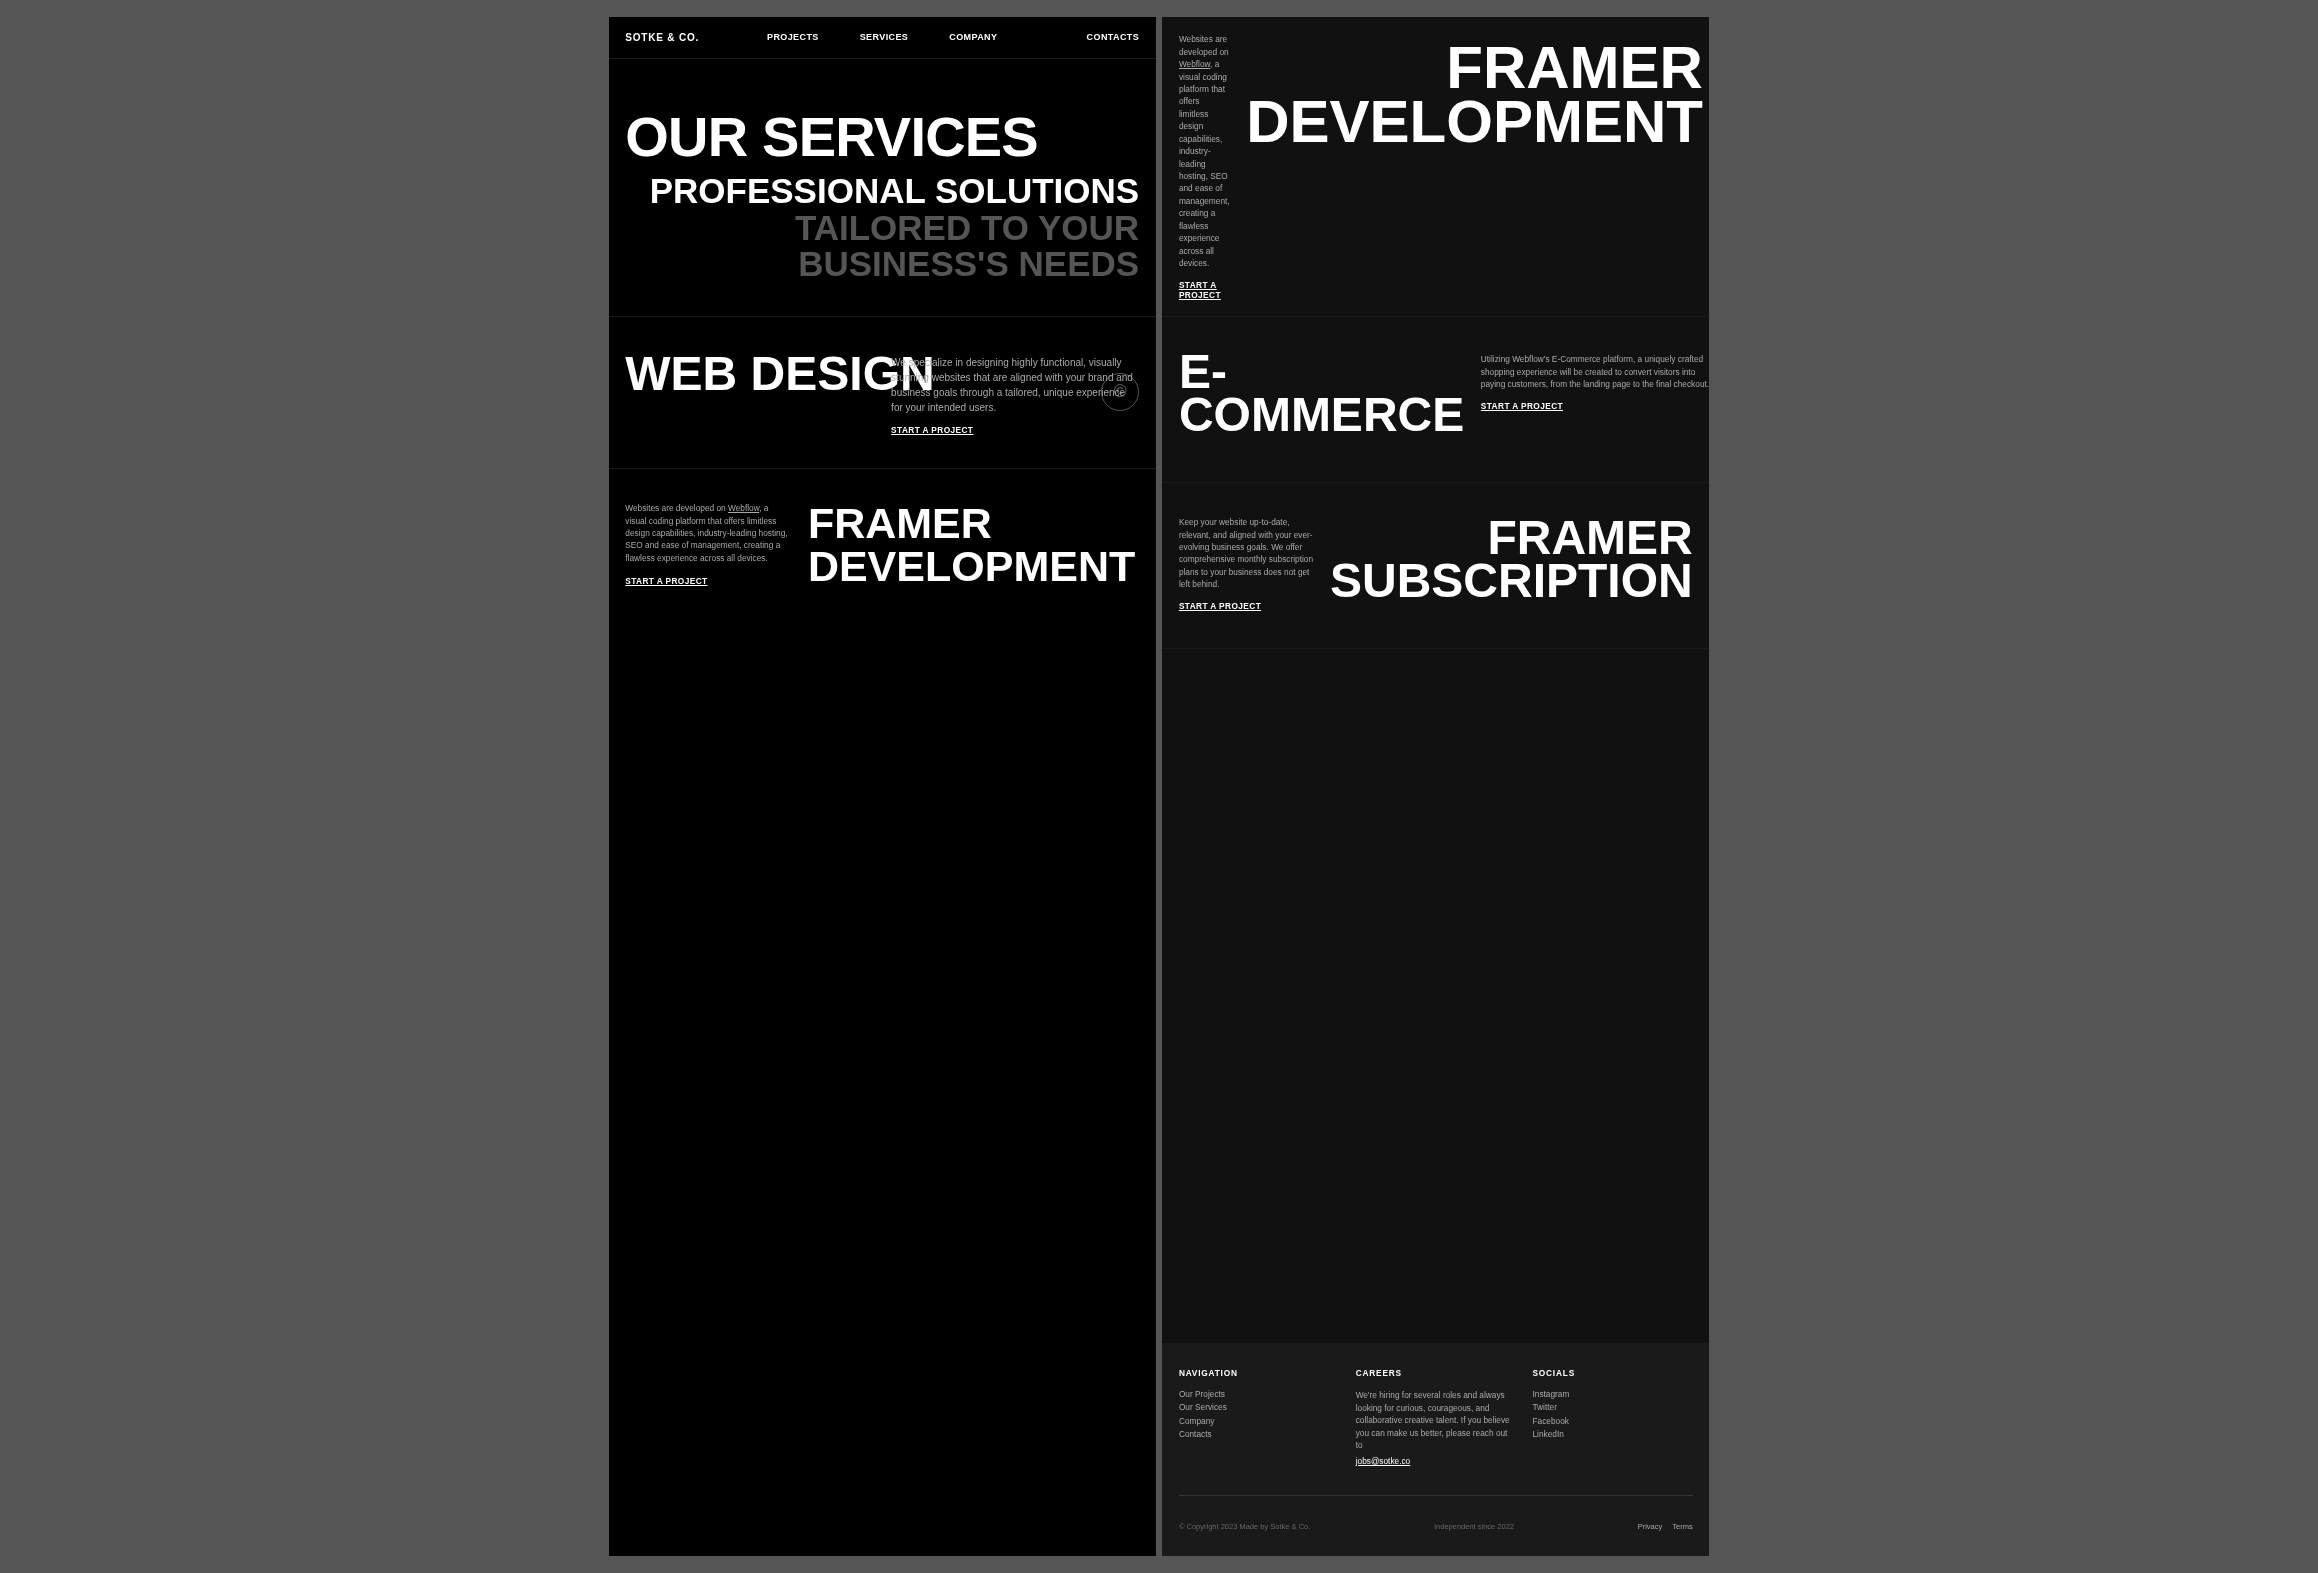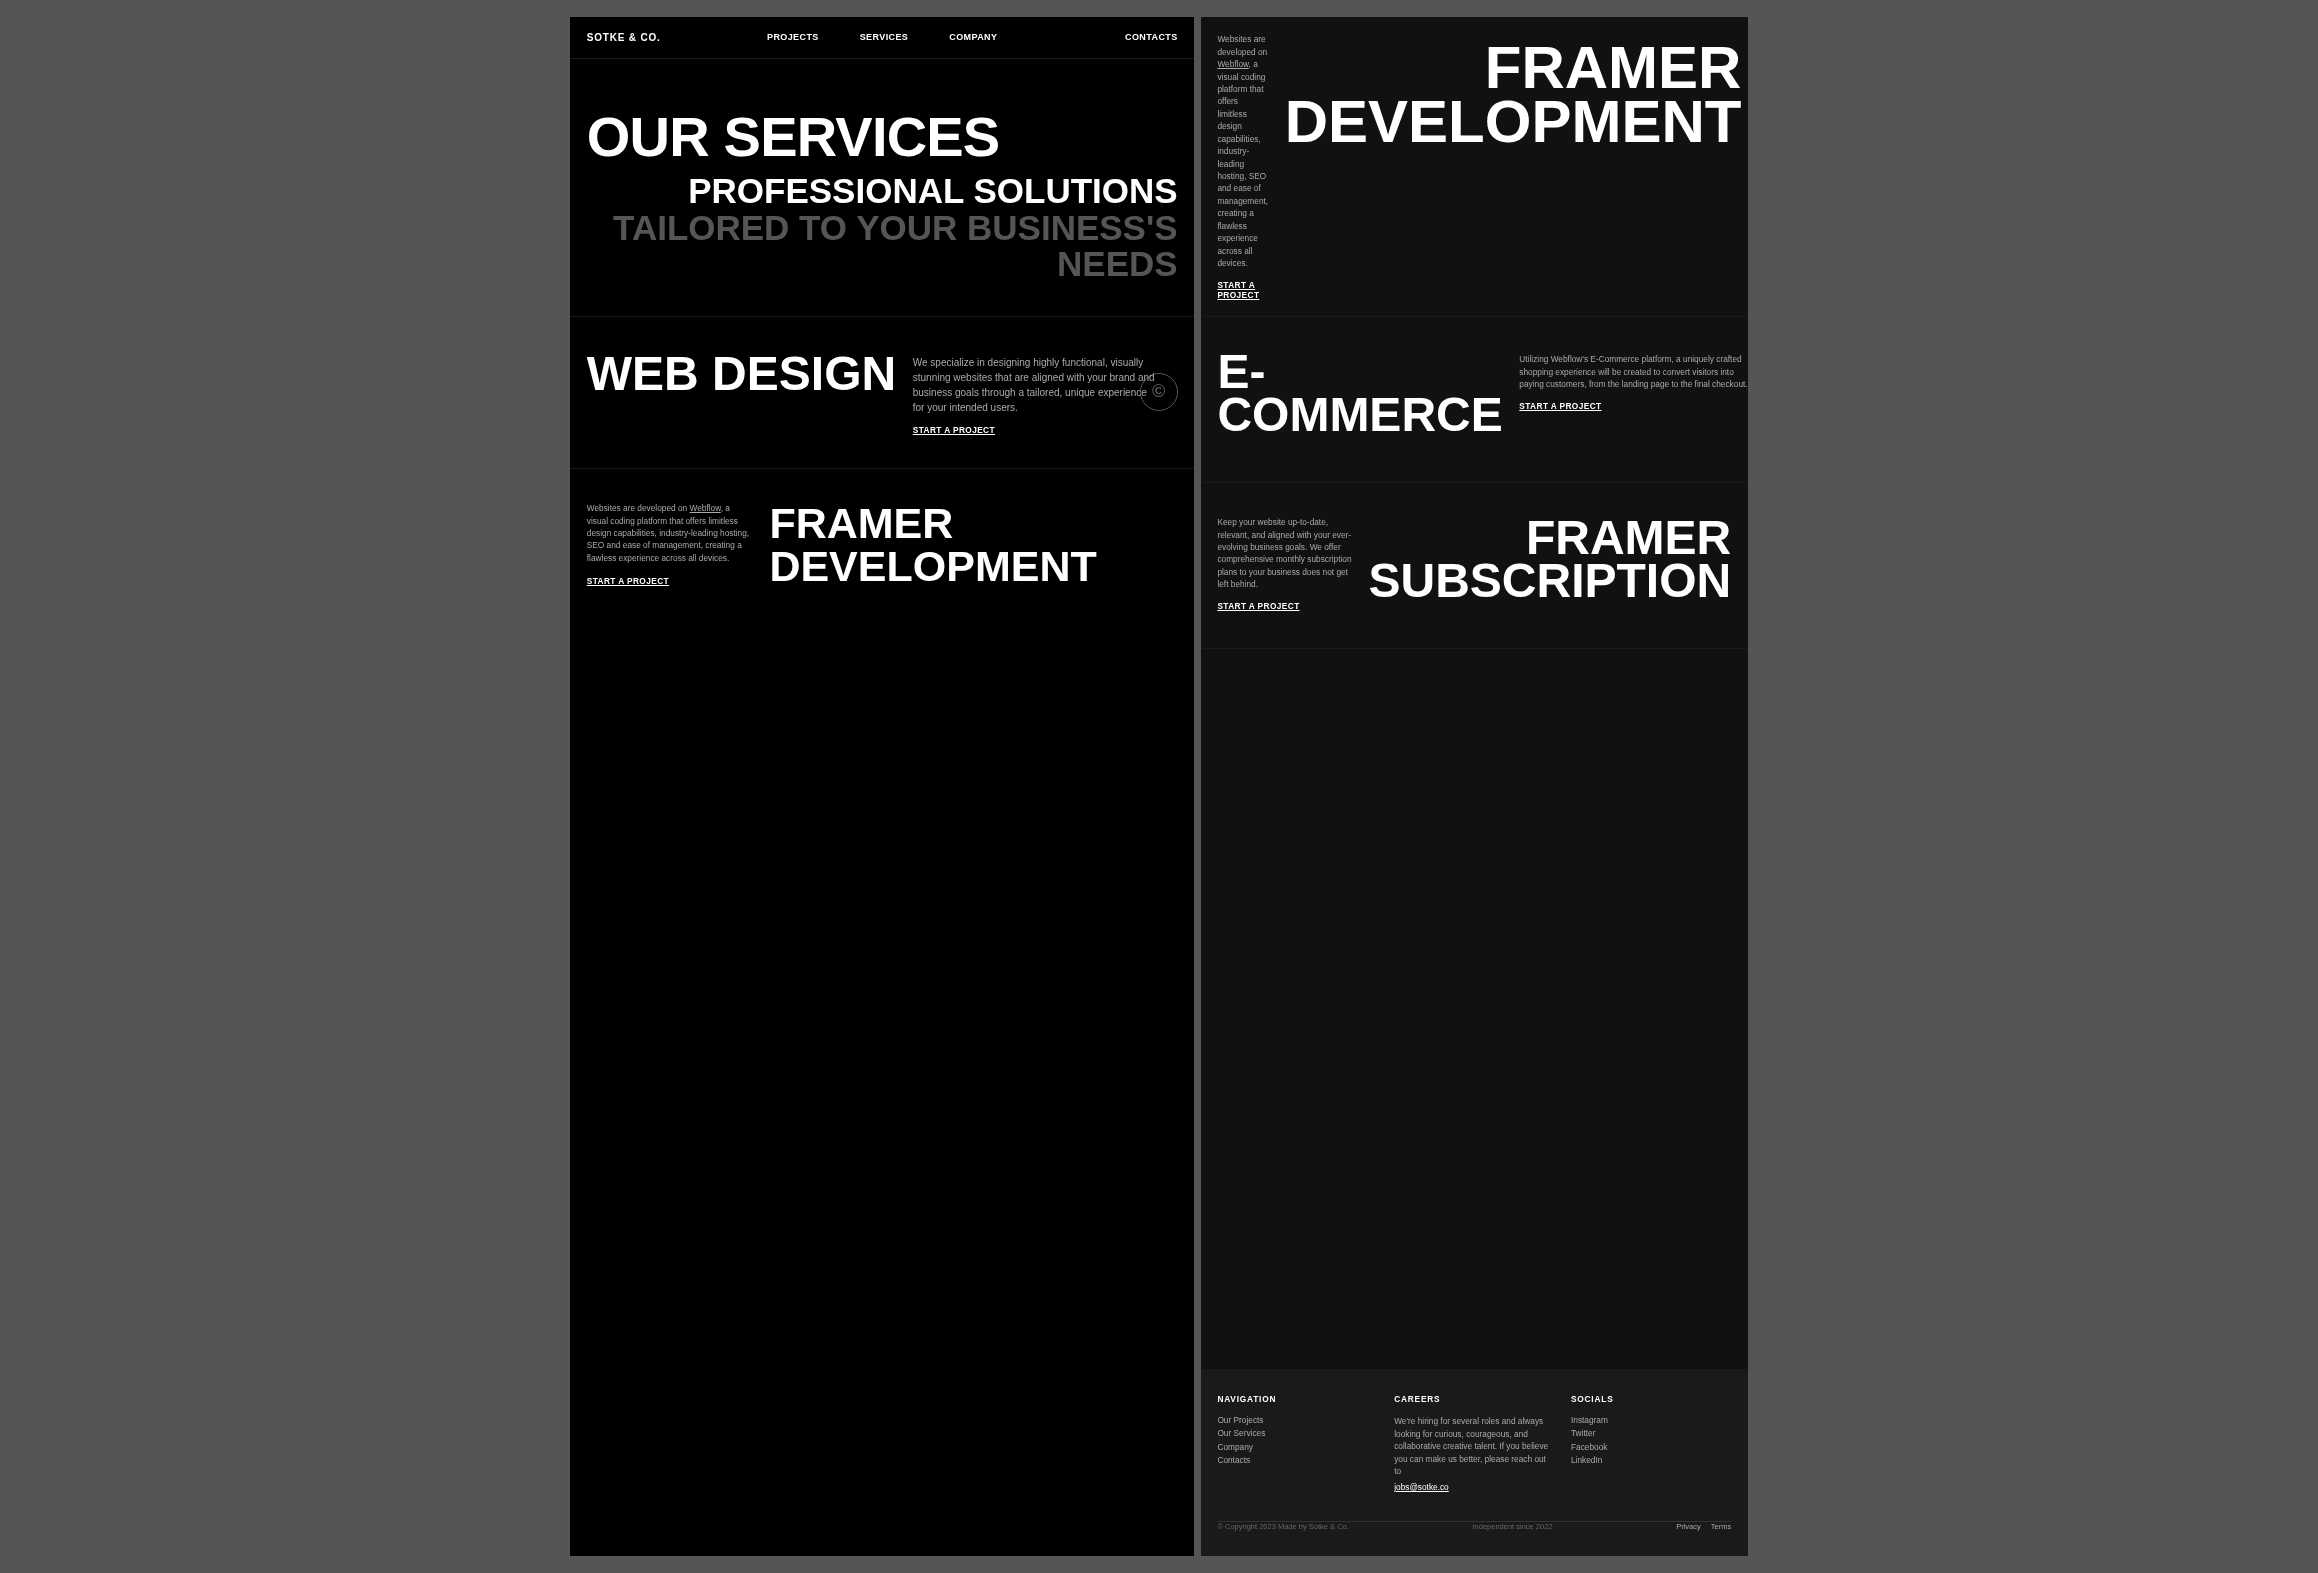--- a/index.html
+++ b/index.html
@@ -8,21 +8,21 @@
       font-family: 'Arial Black', 'Arial Bold', Arial, sans-serif;
       display: flex;
       justify-content: center;
       gap: 6.6px;
       padding: 16.6px;
       min-height: 1573px;
     }
 
     
     .left-panel {
-      width: 624px;
+      width: 547px;
       background: #000;
       color: #fff;
       display: flex;
       flex-direction: column;
       position: relative;
       flex-shrink: 0;
     }
 
     
     .right-panel {
@@ -338,21 +338,21 @@
     }
     .footer-careers-text a {
       color: #fff;
       text-decoration: underline;
     }
     .footer-bottom {
       display: flex;
       align-items: center;
       justify-content: space-between;
       border-top: 0.8px solid #333;
-      padding-top: 0;
+      padding-top: 26px;
     }
     .footer-copy {
       font-size: 7.5px;
       color: #666;
       font-family: Arial, sans-serif;
     }
     .footer-independent {
       font-size: 7.5px;
       color: #666;
       font-family: Arial, sans-serif;

